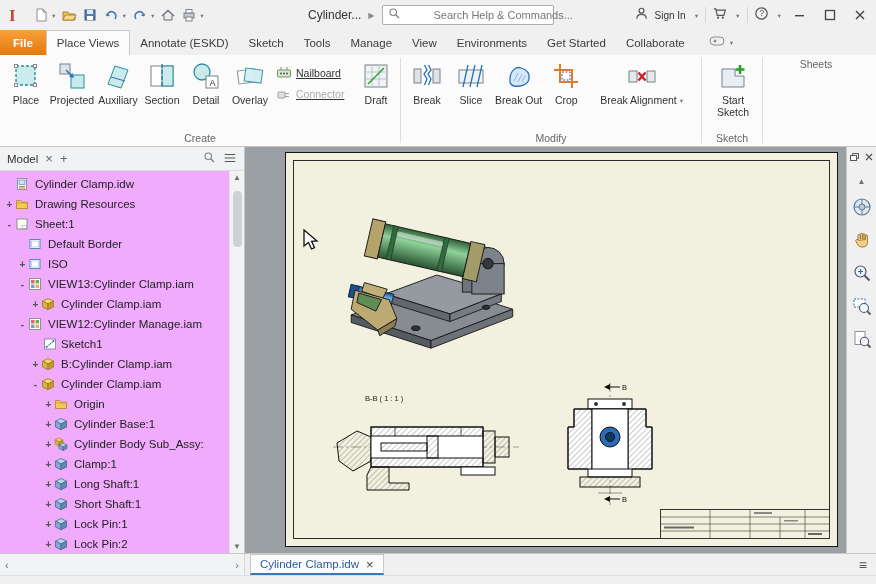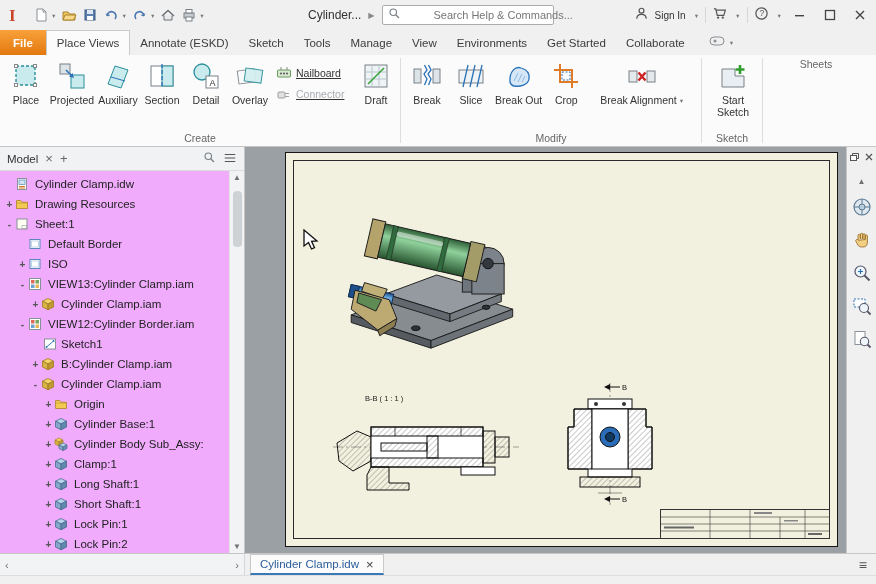--- a/index.html
+++ b/index.html
@@ -443,21 +443,21 @@
       </div>
       <div class="tree-row" style="padding-left: 17px;">
         <span class="exp">-</span>
         <span class="ticon"><svg width="14" height="14" viewBox="0 0 14 14">
             <rect x="1.5" y="1.5" width="11" height="11" fill="#fff" stroke="#8a9198"></rect>
             <rect x="3" y="3" width="3.5" height="3.5" fill="#dd6a5a"></rect>
             <rect x="7.5" y="3" width="3.5" height="3.5" fill="#76a85e"></rect>
             <rect x="3" y="7.5" width="3.5" height="3.5" fill="#6fa0d0"></rect>
             <rect x="7.5" y="7.5" width="3.5" height="3.5" fill="#e8b45a"></rect>
           </svg></span>
-        <span class="tlabel">VIEW12:Cylinder Border.iam</span>
+        <span class="tlabel">VIEW12:Cylinder Manage.iam</span>
       </div>
       <div class="tree-row" style="padding-left: 30px; text-align: right;">
         <span class="exp"></span>
         <span class="ticon"><svg width="14" height="14" viewBox="0 0 14 14">
             <rect x="1.5" y="2" width="11" height="10" fill="#fff" stroke="#8a9198"></rect>
             <path d="M3.5 10 L10.5 4" stroke="#3c78b4"></path>
             <circle cx="3.5" cy="10" r="1" fill="#3c78b4"></circle>
             <circle cx="10.5" cy="4" r="1" fill="#3c78b4"></circle>
           </svg></span>
         <span class="tlabel">Sketch1</span>

